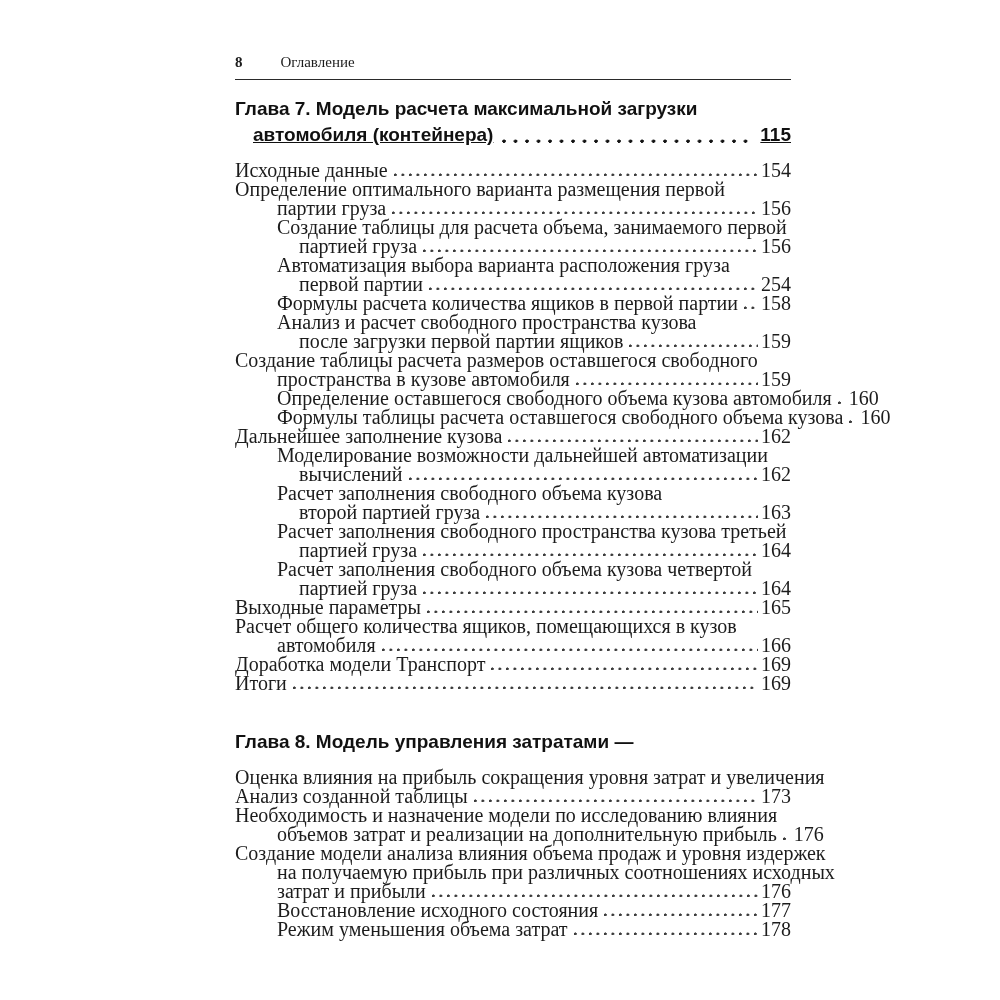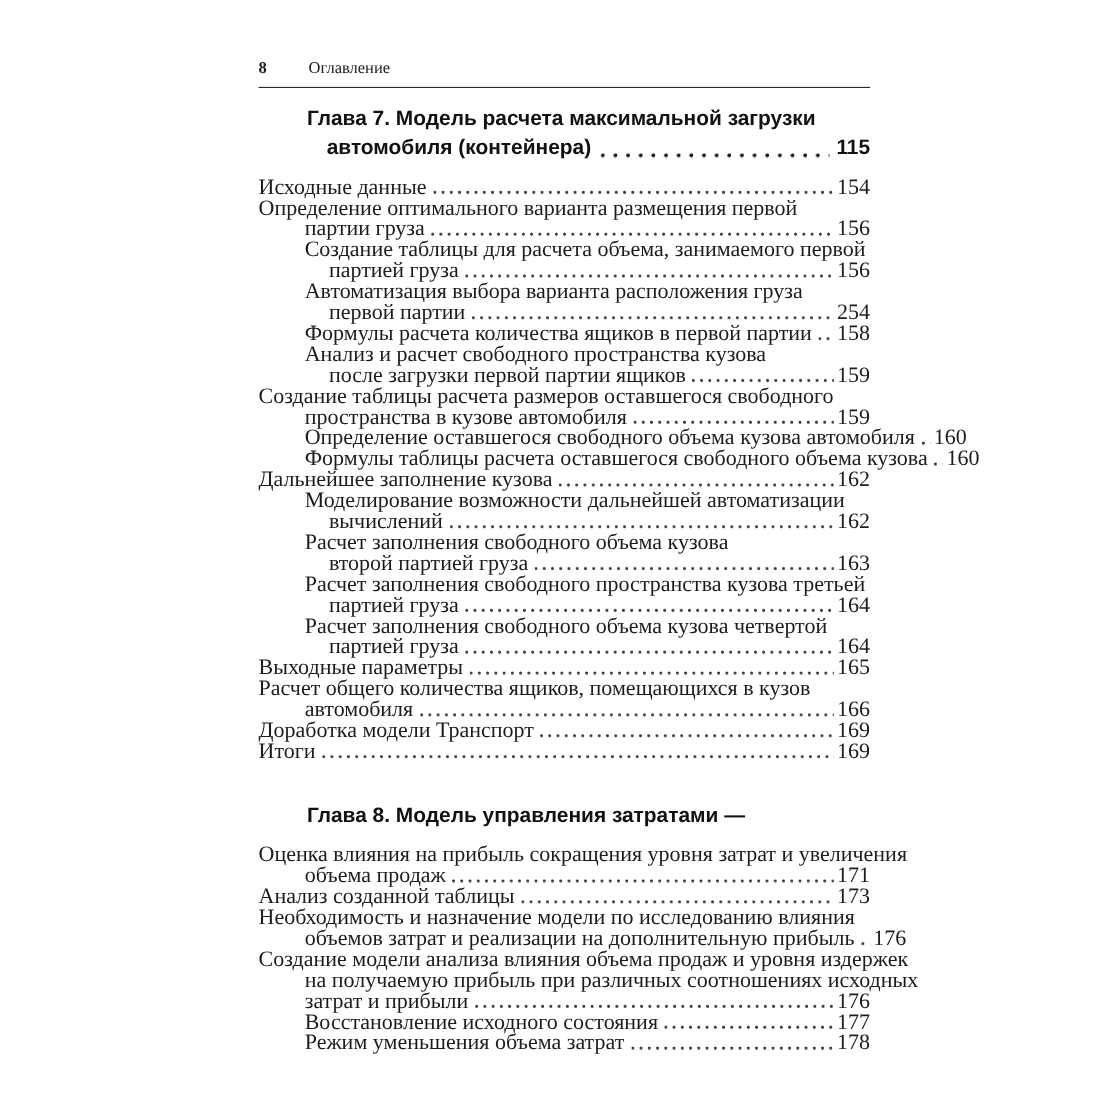--- a/index.html
+++ b/index.html
@@ -17,22 +17,22 @@
   
   .line { display:flex; align-items:flex-end; }
   .txt { white-space:nowrap; }
   .pg  { white-space:nowrap; }
   .dots { flex:1; min-width:8px; height:4px; margin:0 3px 3px 6px;
           background-image:radial-gradient(circle at 1.3px 1.8px, #3c3c3c 1.15px, transparent 1.6px);
           background-size:7.5px 4px; background-repeat:repeat-x; background-position:left bottom; }
 
   
   .heading { font-family:"Liberation Sans",sans-serif; font-weight:bold; font-size:19px;
-             line-height:26px; color:#111111; margin-bottom:13px;margin-left:44px; }
-  .heading > .line.cont { padding-left:18px; }
+             line-height:26px; color:#111111; margin-bottom:13px; }
+  .heading > .line.cont { padding-left:18px;text-decoration:underline; }
   .heading .dots { height:5px; margin:0 6px 4px 9px;
           background-image:radial-gradient(circle at 2px 2.2px, #141414 1.5px, transparent 1.95px);
           background-size:11.5px 5px; }
 
   
   .entry { font-family:"Liberation Serif",serif; font-size:20px; line-height:19px; color:#1c1c1c; }
   .entry.lvl0 > .line.cont { padding-left:42px; }
   .entry.lvl1 > .line      { padding-left:42px; }
   .entry.lvl1 > .line.cont { padding-left:64px; }
 
@@ -221,25 +221,20 @@
         <div class="section">
           <div class="heading">
             <div class="line">
               <span class="txt">Глава 8. Модель управления затратами —</span>
             </div>
           </div>
           <div class="entry lvl0">
             <div class="line">
               <span class="txt">Оценка влияния на прибыль сокращения уровня затрат и увеличения</span>
             </div>
-            <div class="line cont last">
-              <span class="txt">объема продаж</span>
-              <span class="dots"></span>
-              <span class="pg">171</span>
-            </div>
           </div>
           <div class="entry lvl0">
             <div class="line last">
               <span class="txt">Анализ созданной таблицы</span>
               <span class="dots"></span>
               <span class="pg">173</span>
             </div>
           </div>
           <div class="entry lvl0">
             <div class="line">

